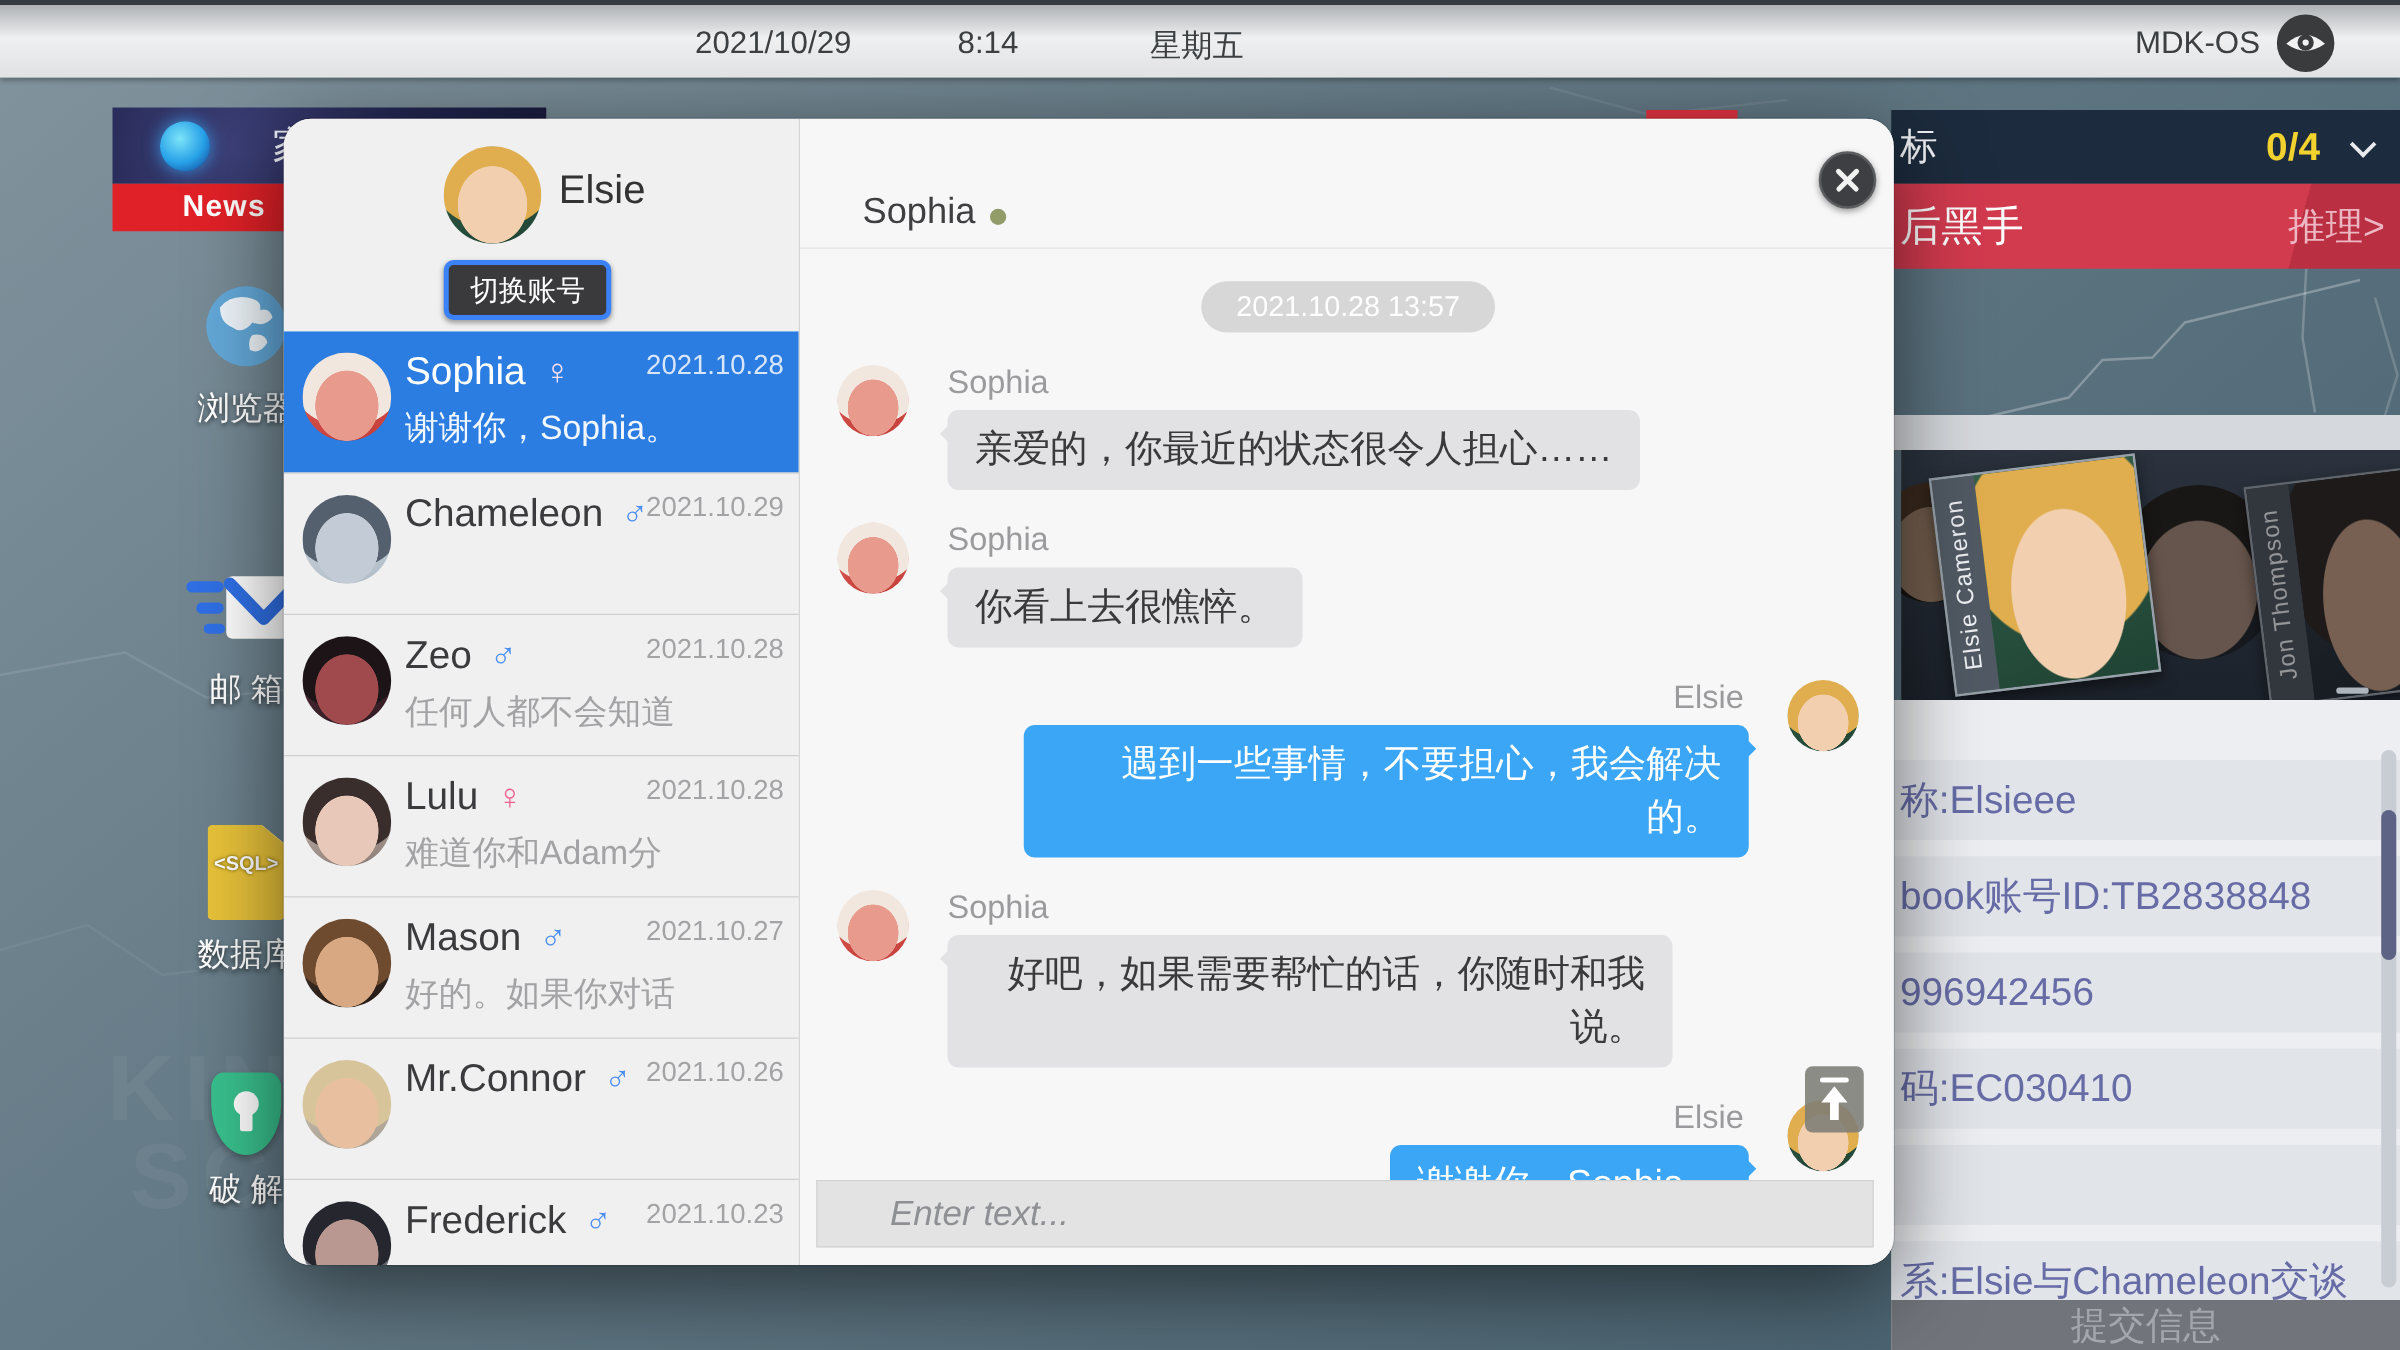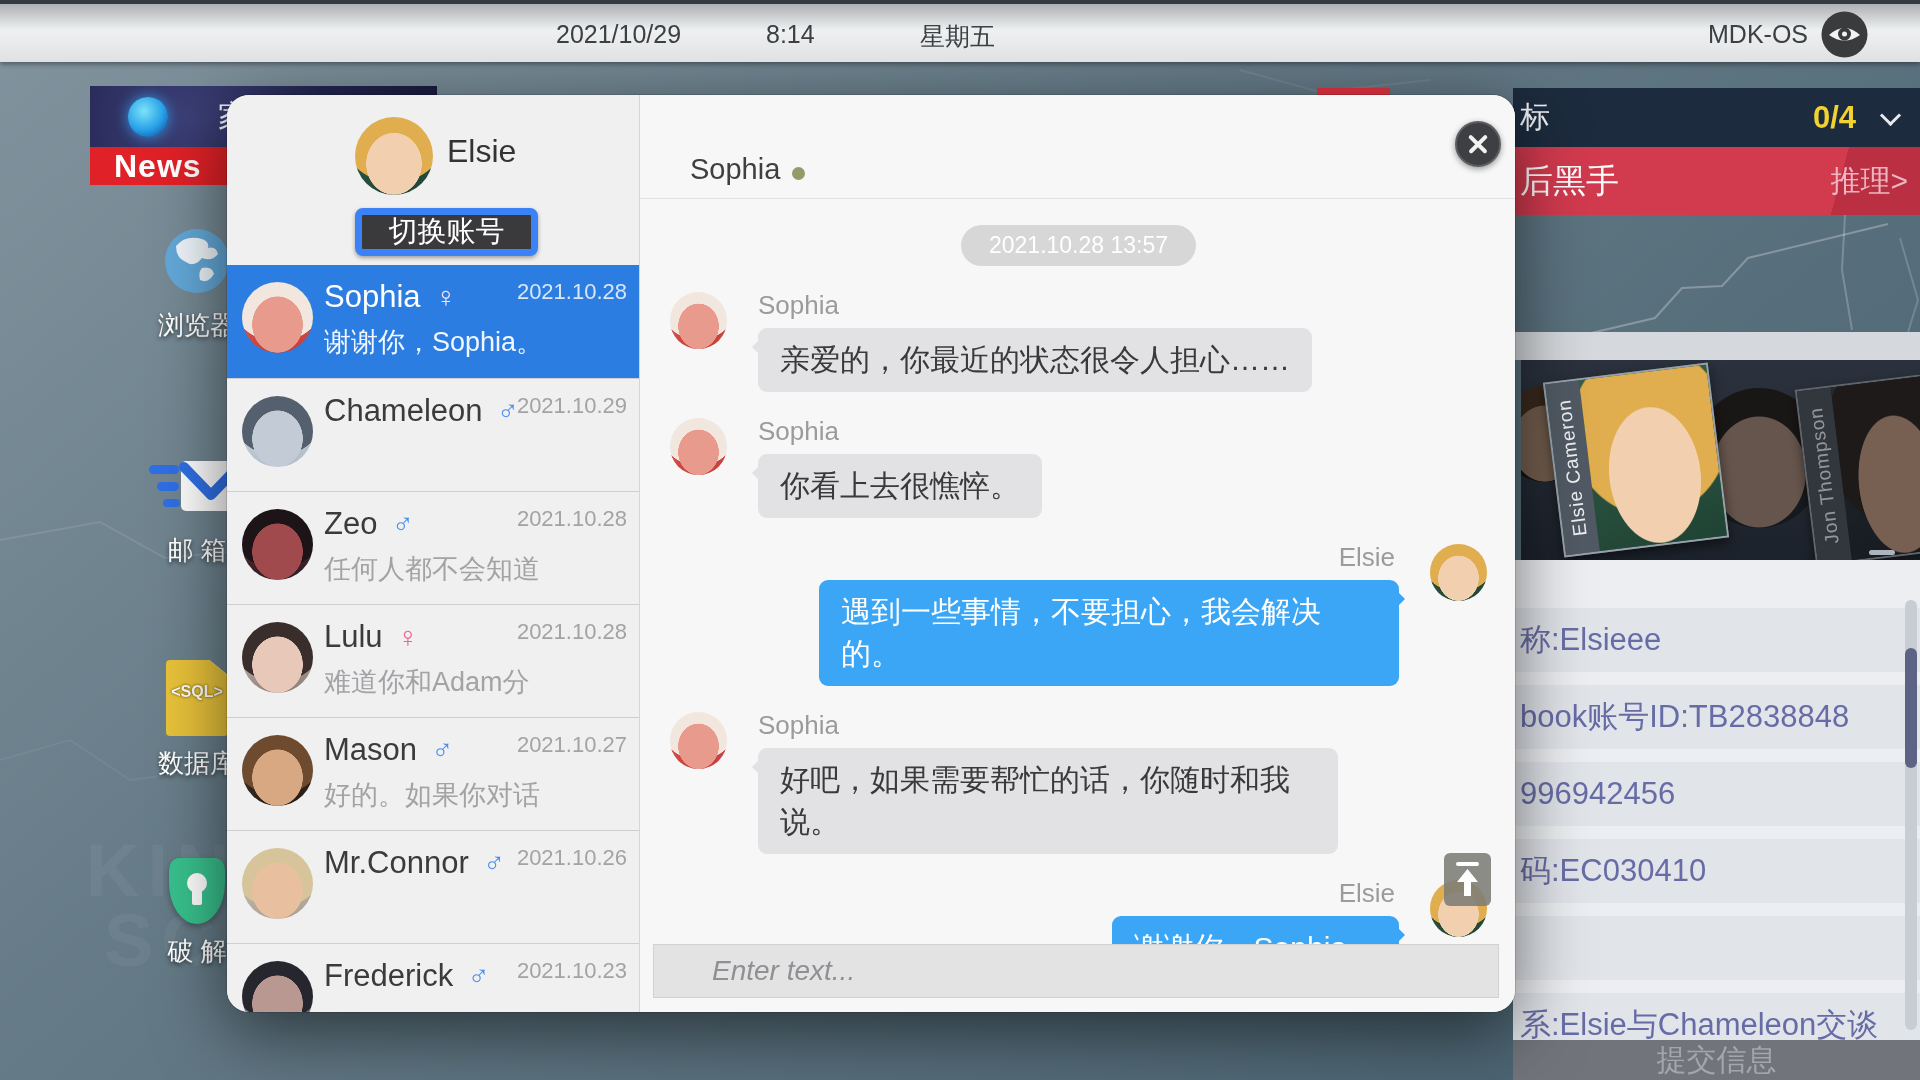--- a/index.html
+++ b/index.html
@@ -20,21 +20,21 @@
 
   
   .news{position:absolute;left:90px;top:86px;width:347px;height:99px;z-index:1;cursor:pointer;}
   .news-top{height:61px;display:flex;align-items:center;
     background:radial-gradient(circle at 28% 55%, #3d4078 0%, #232650 55%, #1a1c3e 100%);}
   .nglobe{width:40px;height:40px;border-radius:50%;margin-left:38px;
     background:radial-gradient(circle at 40% 35%, #7ce4f8, #27a0e8 55%, #123a8a);
     box-shadow:0 0 14px rgba(60,170,255,.8);}
   .news-title{color:#eef2f8;font-size:31px;margin-left:50px;}
   .news-red{height:38px;background:var(--news-red,#e02127);display:flex;align-items:center;}
-  .news-label{color:#fff;font-weight:bold;font-size:32px;margin-left:24px;letter-spacing:1px;}
+  .news-label{color:#fff;font-weight:bold;font-size:24px;margin-left:56px;letter-spacing:1px;}
 
   .dicon{position:absolute;width:132px;text-align:center;z-index:1;cursor:pointer;}
   .dlabel{display:block;margin-top:10px;color:#fff;font-size:26px;text-shadow:0 2px 4px rgba(0,0,0,.65);white-space:pre;}
   .ic-browser{left:131px;top:228px;} .ic-mail{left:131px;top:455px;}
   .ic-db{left:131px;top:660px;} .ic-crack{left:131px;top:858px;}
   .sqlfile{position:relative;width:62px;height:76px;margin:0 auto;background:#e8c23a;border-radius:4px;
     clip-path:polygon(0 0,70% 0,100% 20%,100% 100%,0 100%);}
   .sqlfile i{position:absolute;right:0;top:0;border-style:solid;border-width:0 19px 16px 0;border-color:transparent #f6e08a transparent transparent;}
   .sqlbadge{position:absolute;left:50%;top:42%;transform:translate(-50%,-50%);
     font-size:16px;font-weight:bold;font-style:normal;color:#fff;text-shadow:0 0 3px #8a7314,0 0 2px #8a7314;}
@@ -84,22 +84,22 @@
     background:#3e3f42;border:2px solid #5c5d60;cursor:pointer;box-shadow:0 2px 6px rgba(0,0,0,.4);}
   .close-btn i{position:absolute;left:50%;top:50%;width:24px;height:3.5px;background:#f2f2f2;border-radius:2px;}
   .close-btn i.a{transform:translate(-50%,-50%) rotate(45deg);}
   .close-btn i.b{transform:translate(-50%,-50%) rotate(-45deg);}
 
   .col-contacts{width:413px;background:#f0f0f1;border-right:1px solid #d6d6d7;display:flex;flex-direction:column;}
   .account{position:relative;height:170px;flex:none;}
   .avatar{border-radius:50%;background:#888;}
   .acc-avatar{position:absolute;left:128px;top:22px;width:78px;height:78px;}
   .acc-name{position:absolute;left:220px;top:38px;font-size:32px;color:#333;}
-  .switch-btn{position:absolute;left:128px;top:113px;width:183px;height:48px;background:#3a3a3c;
-    border:7px solid #3b82f6;border-radius:8px;color:#fff;font-size:29px;display:flex;
+  .switch-btn{position:absolute;left:128px;top:113px;width:134px;height:48px;background:#3a3a3c;
+    border:4px solid #3b82f6;border-radius:8px;color:#fff;font-size:23px;display:flex;
     align-items:center;justify-content:center;cursor:pointer;box-shadow:0 2px 4px rgba(0,0,0,.35);}
   .clist{flex:1;overflow:hidden;}
   .crow{position:relative;height:113px;border-top:1px solid #cfcfd0;padding:14px 10px 0 97px;cursor:pointer;}
   .crow.sel{background:var(--selected-blue,#2b7de1);border-top-color:var(--selected-blue,#2b7de1);}
   .crow .avatar{position:absolute;left:15px;top:17px;width:71px;height:71px;}
   .cname{font-size:31px;color:#3b3b3d;}
   .csym{font-size:29px;margin-left:10px;}
   .sym-m{color:var(--male-symbol,#4a8ef0);} .sym-f{color:var(--female-symbol,#f06292);}
   .cdate{position:absolute;right:12px;top:14px;font-size:22px;color:#a3a3a5;}
   .cprev{margin-top:9px;font-size:27px;color:#a3a3a5;white-space:nowrap;overflow:hidden;max-width:295px;}
@@ -112,21 +112,21 @@
   .dot{width:13px;height:13px;border-radius:50%;background:#929c68;margin:0 0 6px 12px;}
   .chat-body{flex:1;overflow:hidden;padding:0 24px 0 26px;}
   .stamp{margin:26px auto 4px;width:fit-content;background:#d7d7d8;color:#fff;border-radius:22px;
     padding:7px 28px;font-size:23px;}
   .msg{position:relative;margin-top:24px;min-height:70px;}
   .msg .avatar{position:absolute;top:2px;width:57px;height:57px;}
   .msg.left{padding-left:92px;} .msg.left .avatar{left:4px;}
   .msg.right{text-align:right;padding-right:92px;} .msg.right .avatar{right:4px;}
   .mname{font-size:26px;color:#9b9b9d;margin-bottom:7px;}
   .msg.right .mname{margin-right:4px;}
-  .bubble{position:relative;display:inline-block;max-width:580px;text-align:left;
+  .bubble{position:relative;display:inline-block;max-width:580px;text-align:right;
     background:#e2e2e4;color:#3a3a3c;font-size:30px;line-height:42px;padding:11px 22px;border-radius:9px;}
   .bubble:before{content:"";position:absolute;top:10px;border:9px solid transparent;}
   .msg.left .bubble:before{left:-15px;border-right-color:#e2e2e4;}
   .msg.right .bubble{background:var(--bubble-blue,#3aa6f5);color:#fff;}
   .msg.right .bubble:before{right:-15px;border-left-color:var(--bubble-blue,#3aa6f5);}
   .scrolltop{position:absolute;right:24px;bottom:106px;width:47px;height:53px;border-radius:6px;
     background:rgba(125,125,118,.88);cursor:pointer;}
   .input-bar{flex:none;height:54px;margin:0 16px 14px 13px;background:#e3e3e4;border:1px solid #d2d2d3;
     display:flex;align-items:center;padding:0 20px;}
   .input-bar input{width:100%;background:transparent;border:none;outline:none;

